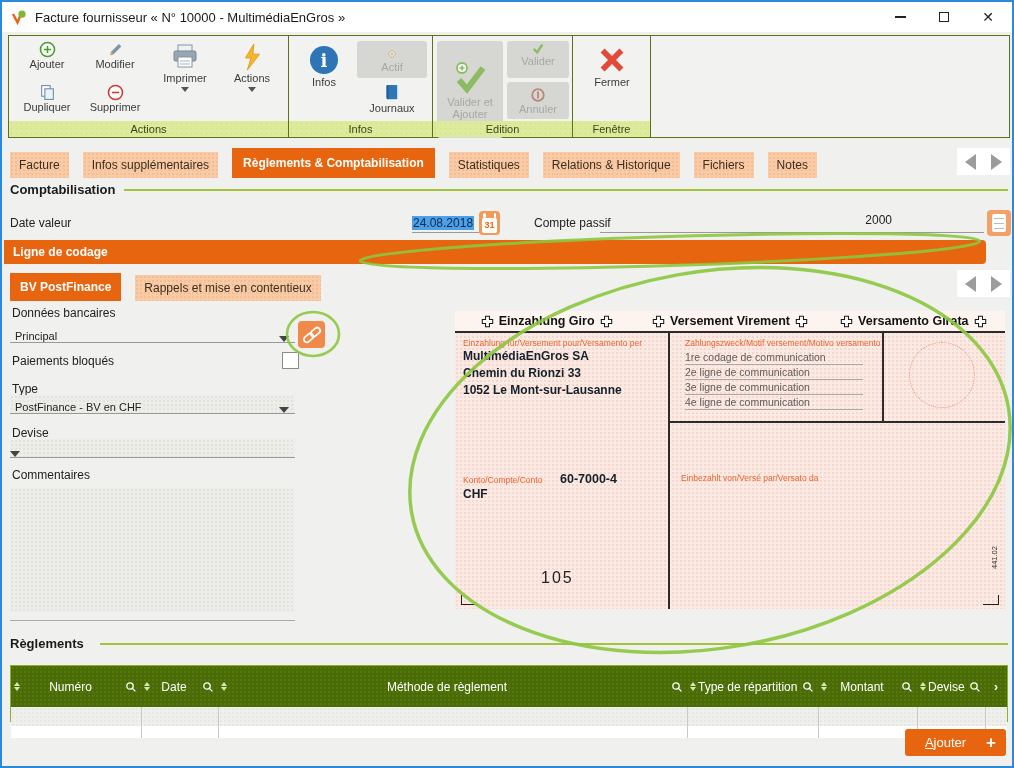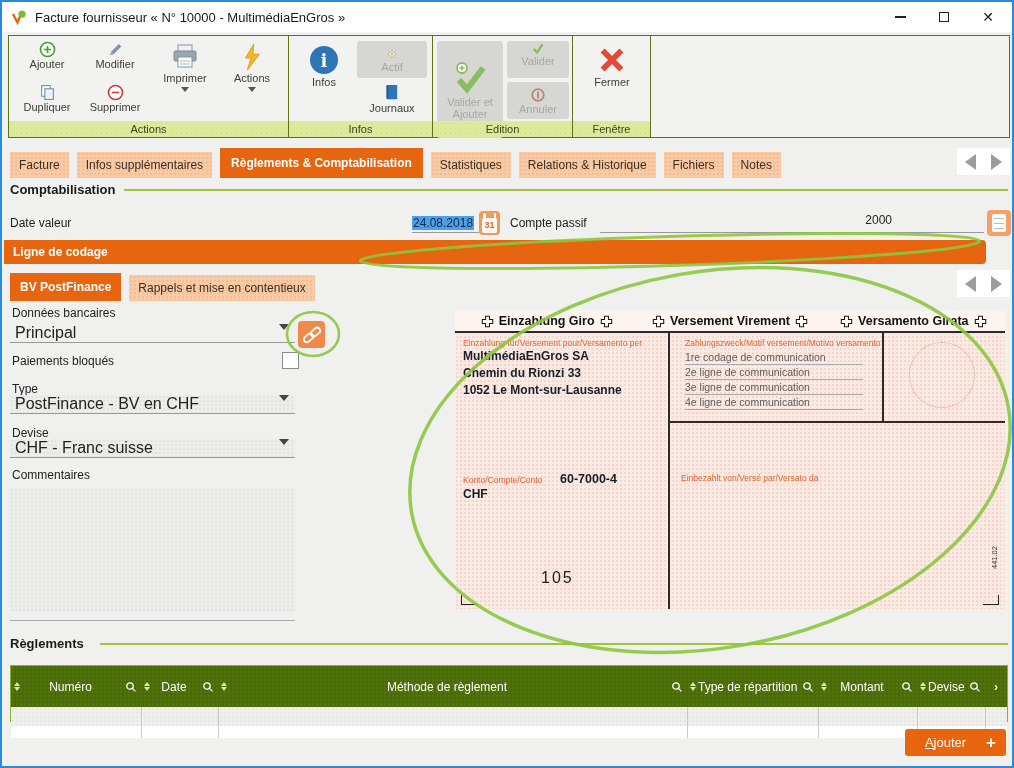--- a/index.html
+++ b/index.html
@@ -22,35 +22,35 @@
   .rgroup-label{position:absolute;left:0;right:0;bottom:0;height:16px;background:#DCEA9B;
     background-image:radial-gradient(#cbdd80 0.8px,transparent 0.9px);background-size:5px 5px;
     font-size:11px;color:#3b451a;text-align:center;line-height:16px}
   .rbtn{display:flex;flex-direction:column;align-items:center;justify-content:flex-start;cursor:default}
   .rbtn .lbl{font-size:11px;color:#3c3c3c;white-space:nowrap}
   .caret{width:0;height:0;border-left:4px solid transparent;border-right:4px solid transparent;border-top:5px solid #555;margin-top:3px}
   .gray-btn{background:#D6D6D3;border-radius:3px}
   .gray-btn .lbl{color:#A7A7A5}
   .small2{position:absolute;width:64px;height:40px}
   
-  .tabs{position:absolute;left:8px;top:146px;display:flex;gap:8px;align-items:flex-end}
+  .tabs{position:absolute;left:8px;top:146px;display:flex;gap:14px;align-items:flex-end}
   .tab{background:#F8CBA6;background-image:radial-gradient(#f3bd92 0.7px,transparent 0.8px);background-size:4px 4px;
     color:#3c2e20;font-size:12px;padding:6px 9px;white-space:nowrap;cursor:default}
   .tab.active{background:#E8650F;color:#fff;font-weight:bold;padding:8px 11px}
   .nav-pair{position:absolute;width:53px;height:27px;background:#fff;display:flex;align-items:center;justify-content:space-around}
   .tri-l{width:0;height:0;border-top:8px solid transparent;border-bottom:8px solid transparent;border-right:11px solid #9C9C9C}
   .tri-r{width:0;height:0;border-top:8px solid transparent;border-bottom:8px solid transparent;border-left:11px solid #9C9C9C}
   
   .sect-title{position:absolute;font-size:13px;font-weight:bold;color:#1a1a1a}
   .hr-green{position:absolute;height:2px;background:#A2C43D}
   .f-label{position:absolute;font-size:12px;color:#222}
   .sel-date{background:#4D9FE6;color:#0C2C52;font-size:12px;padding:0 1px}
   .coding-bar{position:absolute;left:2px;top:238px;width:982px;height:24px;background:#E8650F;border-radius:0 4px 4px 0;
     color:#fff;font-weight:bold;font-size:12px;line-height:24px;padding-left:9px}
-  .field{position:absolute;font-size:16px;color:#222;border-bottom:1px solid #999;display:flex;align-items:flex-start}
+  .field{position:absolute;font-size:11px;color:#222;border-bottom:1px solid #999;display:flex;align-items:flex-end}
   .field .val{flex:1;padding-left:5px;white-space:nowrap;overflow:hidden}
   .field .dd{width:0;height:0;border-left:5px solid transparent;border-right:5px solid transparent;border-top:6px solid #444;margin-right:6px}
   .field.filled{background:#EDEDE9;background-image:radial-gradient(#e2e2dd 0.7px,transparent 0.8px);background-size:4px 4px}
   .checkbox{position:absolute;width:17px;height:17px;background:#fff;border:1px solid #8a8a8a}
   .comments-box{position:absolute;left:8px;top:486px;width:285px;height:124px;background:#EDEDE9;
     background-image:radial-gradient(#e2e2dd 0.7px,transparent 0.8px);background-size:4px 4px}
   .cal-icon{position:absolute;left:477px;top:209px;width:21px;height:24px;background:#F19A5C;border-radius:4px}
   .cal-icon .inner{position:absolute;left:3px;top:7px;right:3px;bottom:2px;background:#fff;border-radius:2px;
     font-size:9px;font-weight:bold;color:#E8650F;text-align:center;line-height:15px}
   .cal-icon .ring{position:absolute;top:2px;width:2.5px;height:5px;background:#fff;border-radius:2px}
@@ -253,21 +253,21 @@
 
   <div class="f-label" style="left:8px;top:214px">Date valeur</div>
   <div style="position:absolute;left:410px;top:211px;width:67px;border-bottom:1px solid #999;height:20px">
     <span class="sel-date">24.08.2018</span>
   </div>
   <div class="cal-icon">
     <span class="ring" style="left:4px"></span>
     <span class="ring" style="right:4px"></span>
     <span class="inner">31</span>
   </div>
-  <div class="f-label" style="left:508px;top:214px">Compte passif</div>
+  <div class="f-label" style="left:532px;top:214px">Compte passif</div>
   <div style="position:absolute;left:598px;top:211px;width:384px;border-bottom:1px solid #999;height:20px;font-size:12px;text-align:right;padding-right:92px">
     <span>2000</span>
   </div>
   <div class="lookup-icon">
       <span class="pg">
         <i></i>
         <i></i>
         <i></i>
       </span>
     </div>
@@ -303,21 +303,20 @@
   <div class="checkbox" style="left:280px;top:350px"></div>
 
   <div class="f-label" style="left:10px;top:380px">Type</div>
   <div class="field filled" style="left:8px;top:393px;width:285px;height:19px">
     <span class="val">PostFinance - BV en CHF</span>
     <span class="dd"></span>
   </div>
 
   <div class="f-label" style="left:10px;top:424px">Devise</div>
   <div class="field filled" style="left:8px;top:437px;width:285px;height:19px">
-    <span class="val">CHF - Franc suisse</span>
     <span class="dd"></span>
   </div>
 
   <div class="f-label" style="left:10px;top:466px">Commentaires</div>
   <div class="comments-box"></div>
   <div style="position:absolute;left:8px;top:618px;width:285px;height:1px;background:#aaa"></div>
 
   <div class="slip">
     <div class="slip-header">
       <div class="slip-hcell">

